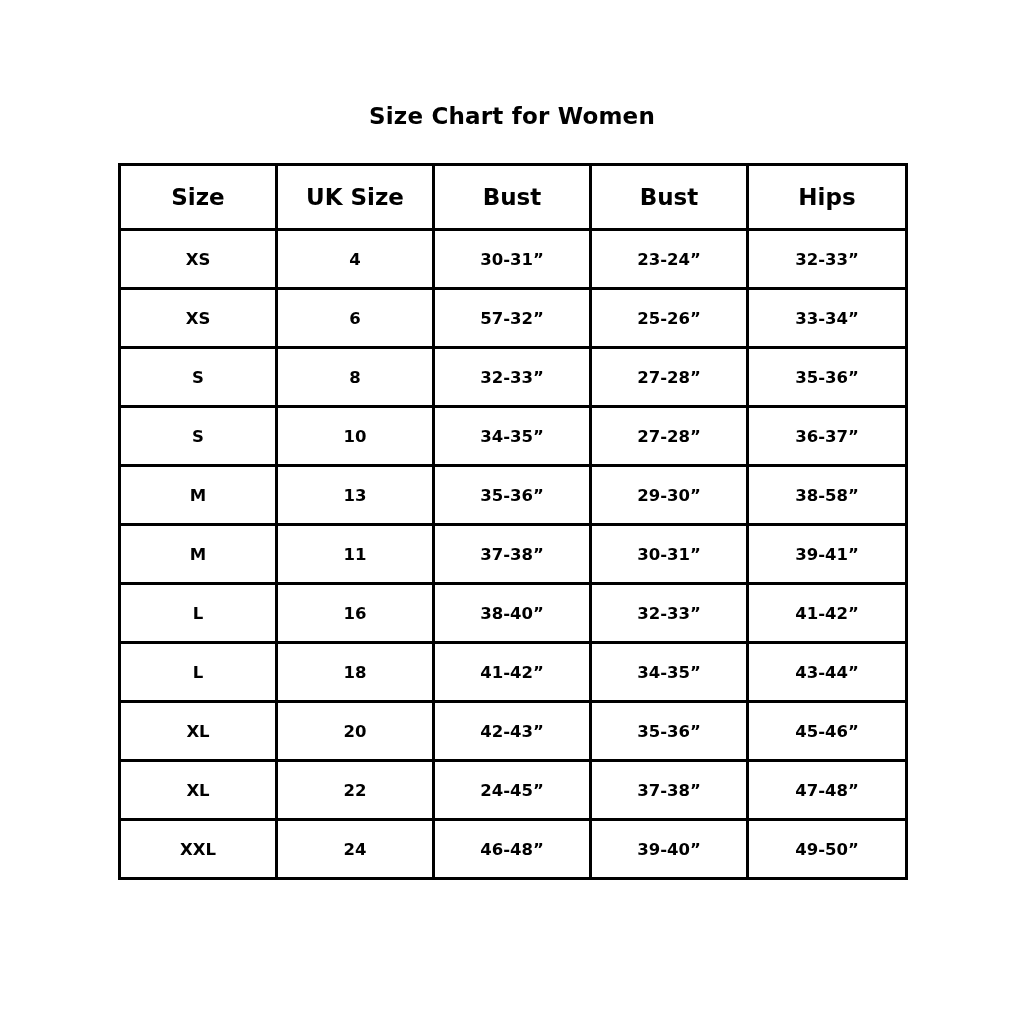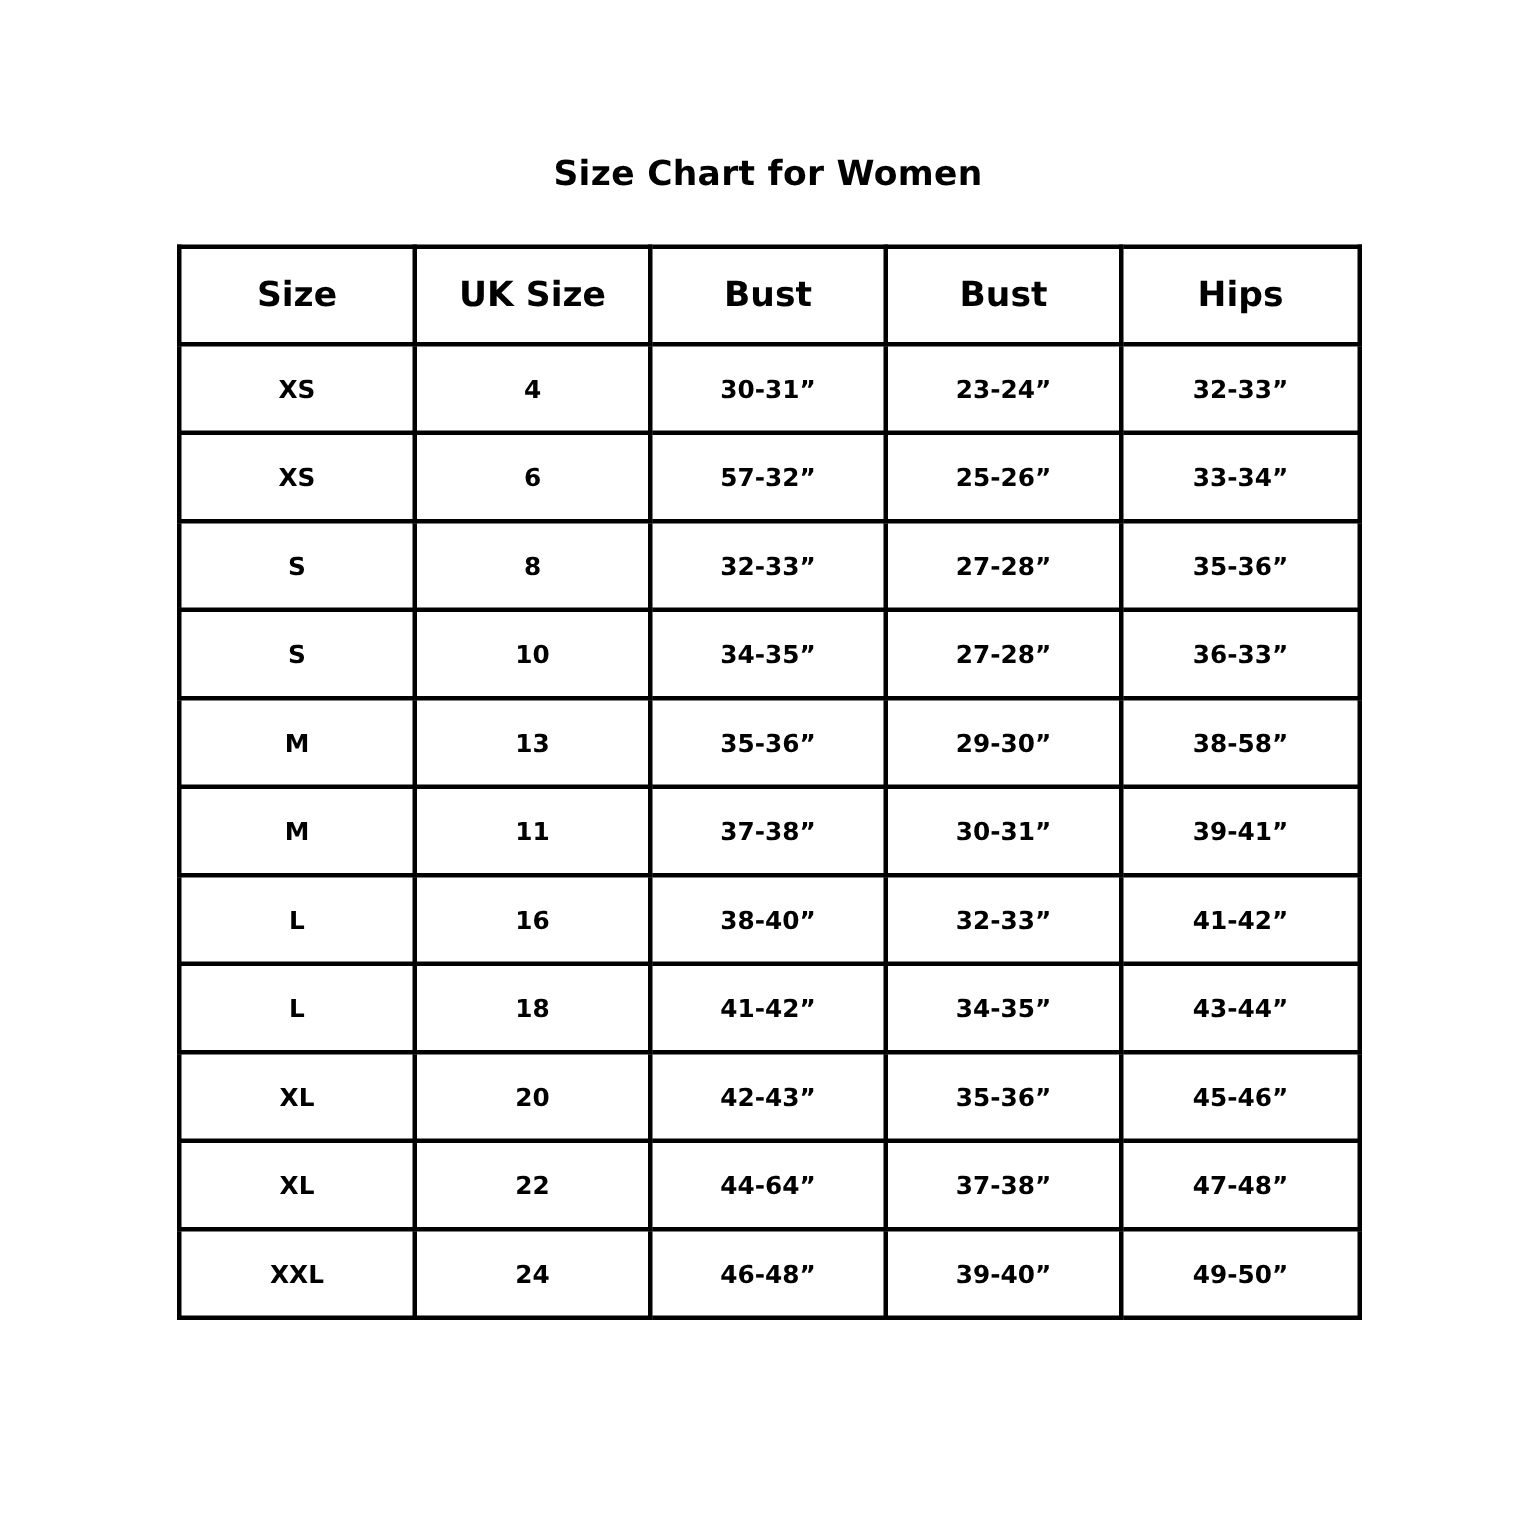--- a/index.html
+++ b/index.html
@@ -106,21 +106,21 @@
           <td>8</td>
           <td>32-33”</td>
           <td>27-28”</td>
           <td>35-36”</td>
         </tr>
         <tr>
           <td>S</td>
           <td>10</td>
           <td>34-35”</td>
           <td>27-28”</td>
-          <td>36-33”</td>
+          <td>36-37”</td>
         </tr>
         <tr>
           <td>M</td>
           <td>13</td>
           <td>35-36”</td>
           <td>29-30”</td>
           <td>38-58”</td>
         </tr>
         <tr>
           <td>M</td>
@@ -146,21 +146,21 @@
         <tr>
           <td>XL</td>
           <td>20</td>
           <td>42-43”</td>
           <td>35-36”</td>
           <td>45-46”</td>
         </tr>
         <tr>
           <td>XL</td>
           <td>22</td>
-          <td>44-64”</td>
+          <td>24-45”</td>
           <td>37-38”</td>
           <td>47-48”</td>
         </tr>
         <tr>
           <td>XXL</td>
           <td>24</td>
           <td>46-48”</td>
           <td>39-40”</td>
           <td>49-50”</td>
         </tr>

